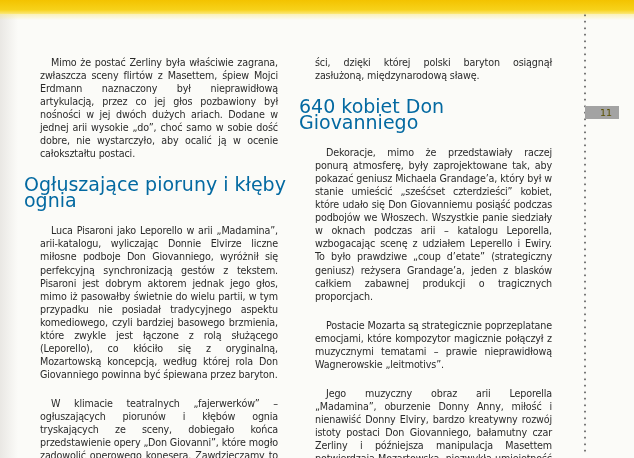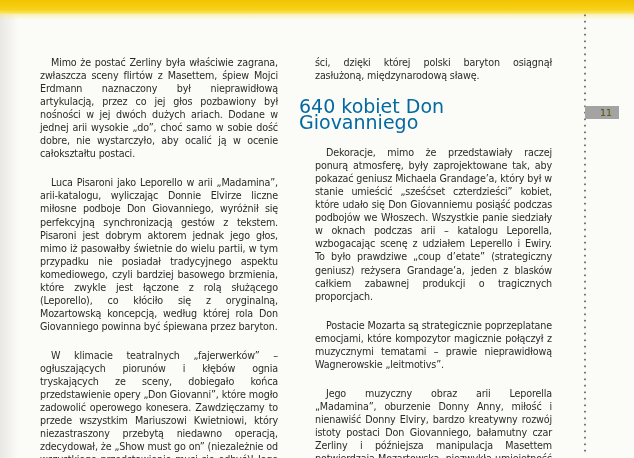--- a/index.html
+++ b/index.html
@@ -49,20 +49,21 @@
 </style>
 </head>
 <body>
 
 <div class="page-shade"></div>
 <div class="top-bar"></div>
 <div class="top-bar-fade"></div>
 
 <div class="col col-left">
   <p>Mimo że postać Zerliny była właściwie zagrana, zwłaszcza sceny flirtów z Masettem, śpiew Mojci Erdmann naznaczony był nieprawidłową artykulacją, przez co jej głos pozbawiony był nośności w jej dwóch dużych ariach. Dodane w jednej arii wysokie „do”, choć samo w sobie dość dobre, nie wystarczyło, aby ocalić ją w ocenie całokształtu postaci.</p>
+  <h2>Ogłuszające pioruny i kłęby ognia</h2>
   <p>Luca Pisaroni jako Leporello w arii „Madamina”, arii-katalogu, wyliczając Donnie Elvirze liczne miłosne podboje Don Giovanniego, wyróżnił się perfekcyjną synchronizacją gestów z tekstem. Pisaroni jest dobrym aktorem jednak jego głos, mimo iż pasowałby świetnie do wielu partii, w tym przypadku nie posiadał tradycyjnego aspektu komediowego, czyli bardziej basowego brzmienia, które zwykle jest łączone z rolą służącego (Leporello), co kłóciło się z oryginalną, Mozartowską koncepcją, według której rola Don Giovanniego powinna być śpiewana przez baryton.</p>
   <p>W klimacie teatralnych „fajerwerków” – ogłuszających piorunów i kłębów ognia tryskających ze sceny, dobiegało końca przedstawienie opery „Don Giovanni”, które mogło zadowolić operowego konesera. Zawdzięczamy to przede wszystkim Mariuszowi Kwietniowi, który niezastraszony przebytą niedawno operacją, zdecydował, że „Show must go on” (niezależnie od wszystkiego przedstawienie musi się odbyć)! Jego interpretacja Don Giovanniego była inspirująca. Z jednej strony: odwaga i brawura życia, z drugiej wewnętrzny konflikt świadomości nadchodzącego końca i nieuniknionej destrukcji. Jego głos trochę ostrożnie prowadzony na początku spektaklu rósł w sile, aby w drugim akcie zabłysnąć blaskiem wspaniałej męsko-</p>
 </div>
 
 <div class="col col-right">
   <p class="cont">ści, dzięki której polski baryton osiągnął zasłużoną, międzynarodową sławę.</p>
   <h2>640 kobiet Don Giovanniego</h2>
   <p>Dekoracje, mimo że przedstawiały raczej ponurą atmosferę, były zaprojektowane tak, aby pokazać geniusz Michaela Grandage’a, który był w stanie umieścić „sześćset czterdzieści” kobiet, które udało się Don Giovanniemu posiąść podczas podbojów we Włoszech. Wszystkie panie siedziały w oknach podczas arii – katalogu Leporella, wzbogacając scenę z udziałem Leperello i Ewiry. To było prawdziwe „coup d’etate” (strategiczny geniusz) reżysera Grandage’a, jeden z blasków całkiem zabawnej produkcji o tragicznych proporcjach.</p>
   <p>Postacie Mozarta są strategicznie poprzeplatane emocjami, które kompozytor magicznie połączył z muzycznymi tematami – prawie nieprawidłową Wagnerowskie „leitmotivs”.</p>
   <p><span>Jego muzyczny obraz arii Leporella „Madamina”, oburzenie Donny Anny, miłość i nienawiść Donny Elviry, bardzo kreatywny rozwój istoty postaci Don Giovanniego, bałamutny czar Zerliny i późniejsza manipulacja Masettem potwierdzają Mozartowską, niezwykłą umiejętność łączenia słów z muzyką. Michael Grandage wraz z Maestro Fabio Luisi wiernie oddali hołd partyturze, trafnie wychwytując intencję Mozarta, jak również dodając wspaniałe teatralne niuanse, które z pewnością spodobałyby się Mozartowi.</span> </p>

